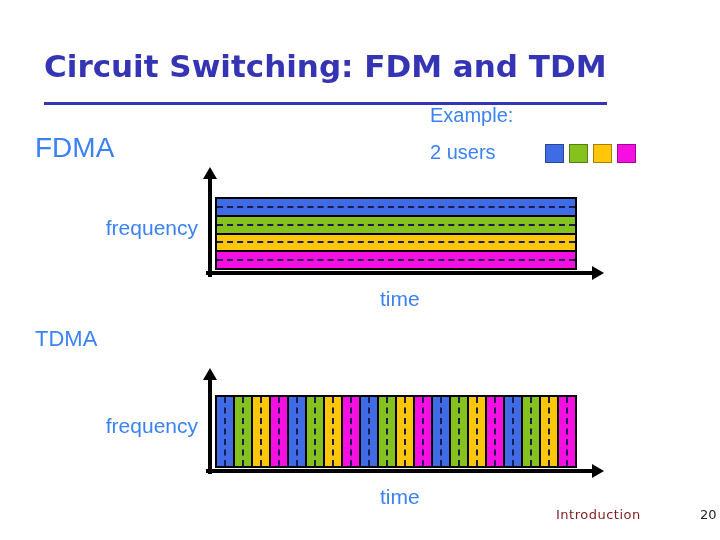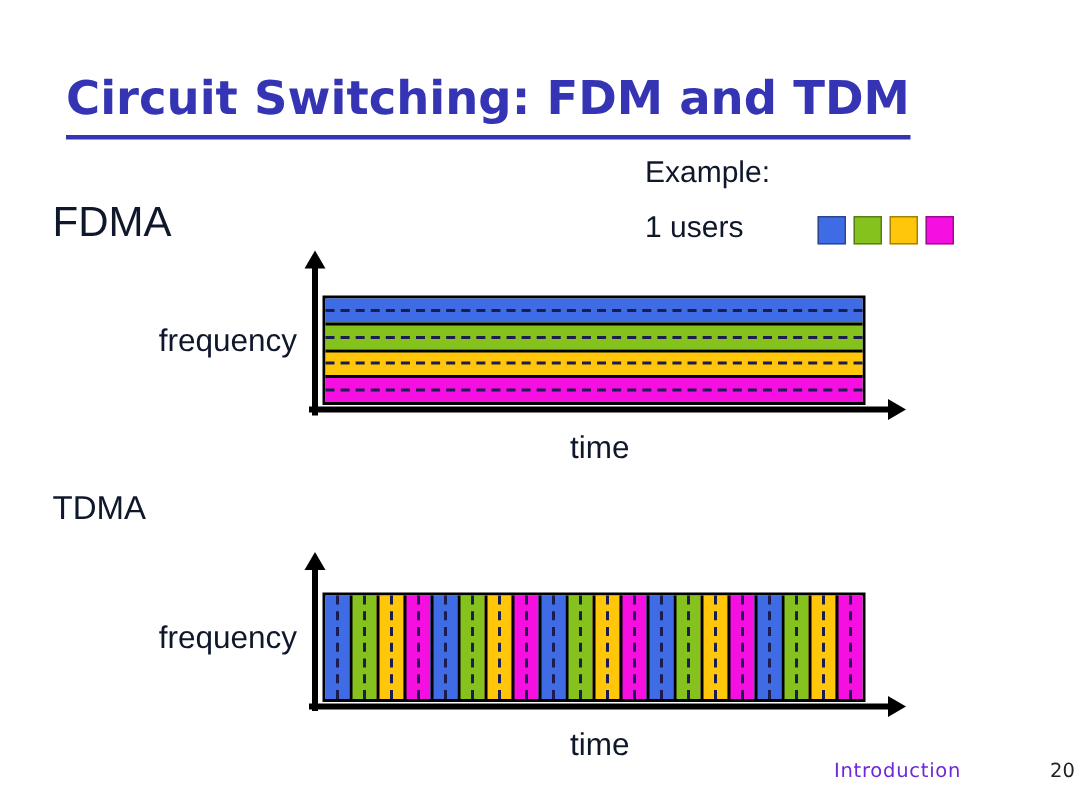--- a/index.html
+++ b/index.html
@@ -13,27 +13,27 @@
   .abs { position:absolute; }
 
   
   .slide-title {
     left:44px; top:48px;
     font-family:"DejaVu Sans", sans-serif;
     font-weight:bold;
     font-size:31px;
     color:#3434b4;
     border-bottom:3px solid #3434b4;
-    padding-bottom:6px;
+    padding-bottom:18px;
     letter-spacing:0px;
     white-space:nowrap;
   }
 
   
-  .lbl { color:#0f172a; font-family:"Liberation Sans", sans-serif; }
+  .lbl { color:#3b82f6; font-family:"Liberation Sans", sans-serif; }
   .lbl-example { left:430px; top:104px; font-size:20px; }
   .lbl-fdma    { left:35px;  top:132px; font-size:28px; }
   .lbl-users   { left:430px; top:141px; font-size:20px; }
   .lbl-tdma    { left:35px;  top:326px; font-size:22px; }
   .lbl-freq1   { left:58px;  top:216px; width:140px; text-align:right; font-size:21px; }
   .lbl-time1   { left:380px; top:287px; font-size:21px; }
   .lbl-freq2   { left:58px;  top:414px; width:140px; text-align:right; font-size:21px; }
   .lbl-time2   { left:380px; top:485px; font-size:21px; }
 
   
@@ -68,32 +68,32 @@
 
   .band { flex:1; display:flex; align-items:center; }
   .band + .band { border-top:2px solid #000; }
   .band .hdash { width:100%; height:0; border-top:2px dashed #1c1c50; }
 
   .stripe { flex:1; display:flex; justify-content:center; }
   .stripe + .stripe { border-left:2px solid #000; }
   .stripe .vdash { height:100%; width:0; border-left:2px dashed #1c1c50; }
 
   
-  .footer-section { left:556px; top:507px; font-size:13px; color:#6d28d9;
+  .footer-section { left:556px; top:507px; font-size:13px; color:#7f1d1d;
     font-family:"DejaVu Sans", sans-serif; letter-spacing:0.5px; }
   .footer-page { left:684px; top:507px; font-size:13px; color:#222;
     font-family:"DejaVu Sans", sans-serif;margin-left:16px; }
 </style>
 </head>
 <body>
 
 <div class="abs slide-title">Circuit Switching: FDM and TDM</div>
 
 <div class="abs lbl lbl-example">Example:</div>
-<div class="abs lbl lbl-users">1 users</div>
+<div class="abs lbl lbl-users">2 users</div>
 
 <div class="abs legend" id="user-legend">
     <div class="sq" style="background: rgb(63, 107, 228);"></div>
     <div class="sq" style="background: rgb(133, 194, 30);"></div>
     <div class="sq" style="background: rgb(255, 198, 10);"></div>
     <div class="sq" style="background: rgb(245, 15, 224);"></div>
   </div>
 
 <div class="abs lbl lbl-fdma">FDMA</div>
 

